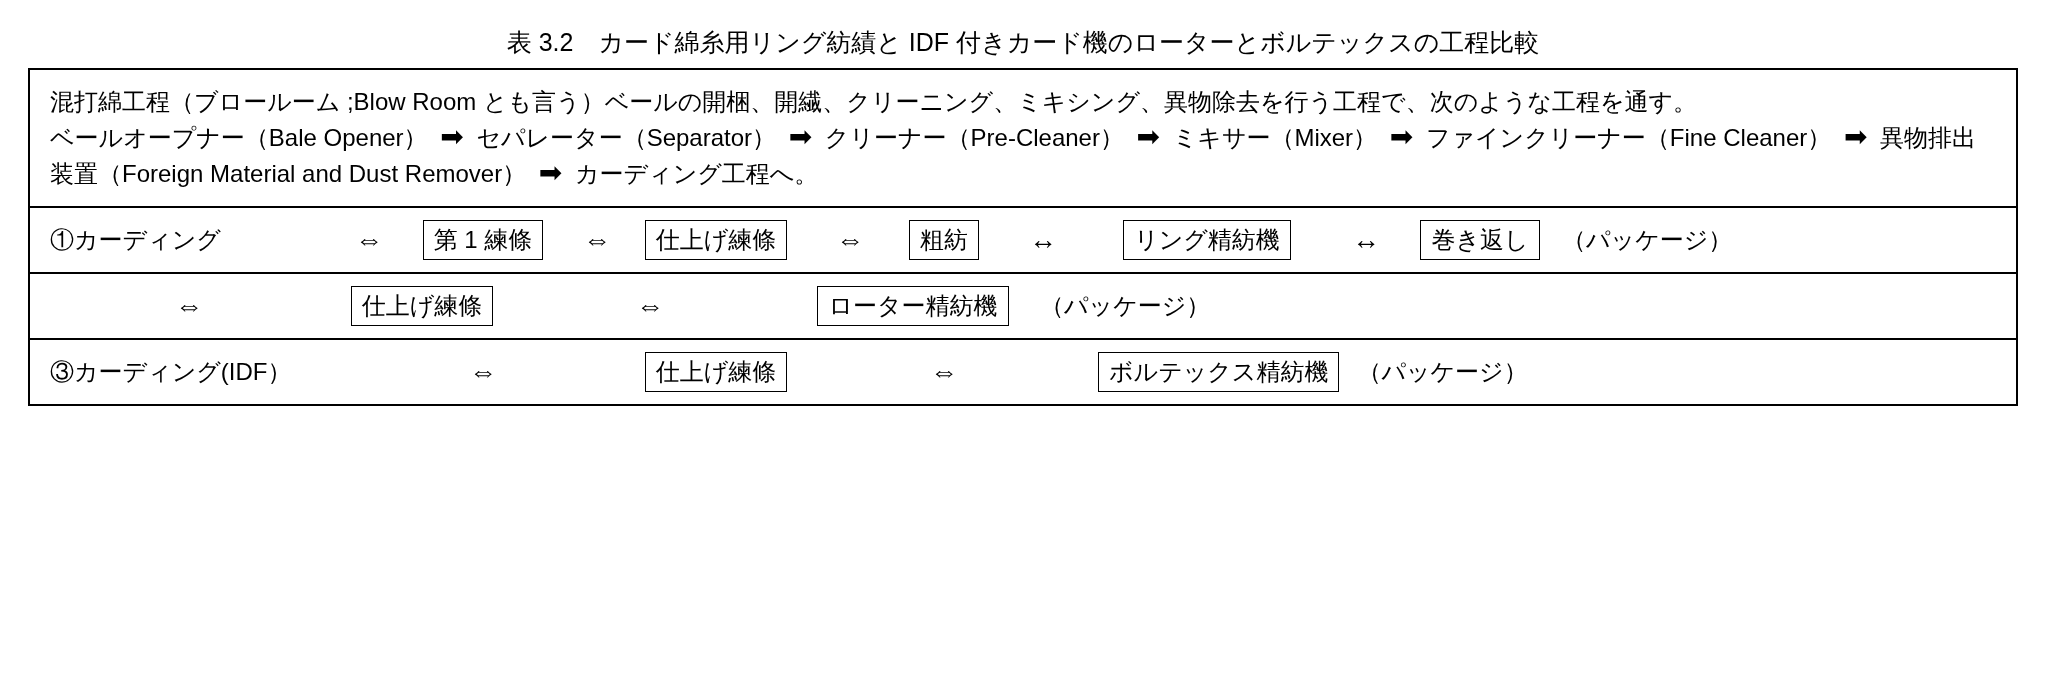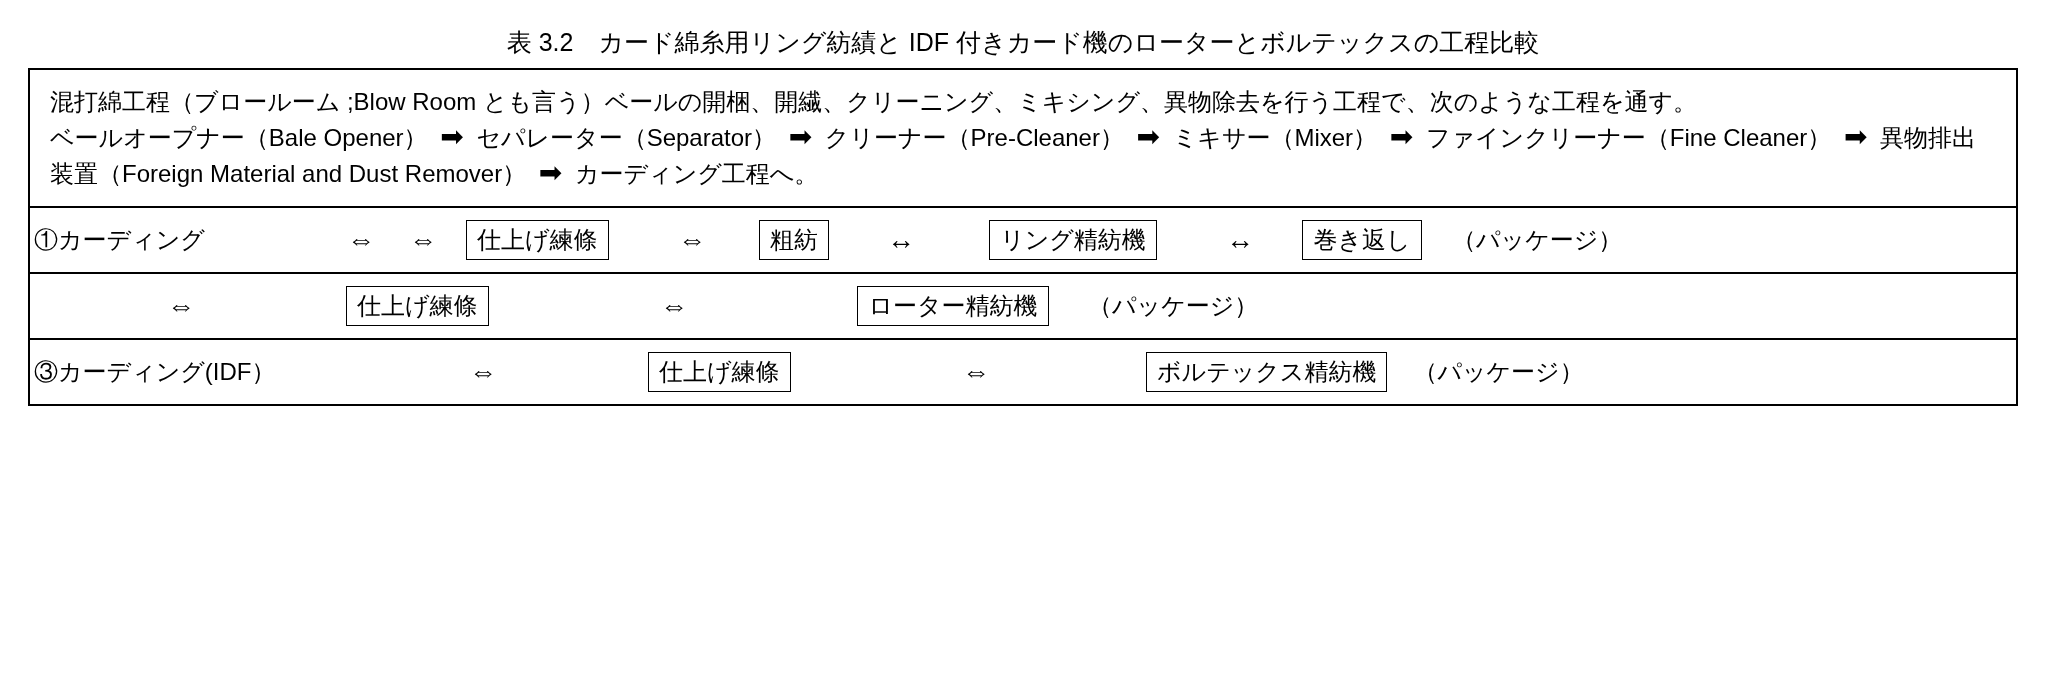--- a/index.html
+++ b/index.html
@@ -21,23 +21,23 @@
     }
     .intro {
       padding: 14px 28px 14px 20px;
       border-bottom: 2px solid #000;
     }
     .intro p { margin: 0; }
 
     .flow-row {
       display: flex;
       align-items: center;
-      padding: 12px 4px;
+      padding: 12px 20px;
       border-bottom: 2px solid #000;
-      gap: 12px;
+      gap: 4px;
       white-space: nowrap;
     }
     .flow-row:last-child { border-bottom: none; }
 
     .step-label {
       display: inline-block;
       margin-right: 10px;
     }
 
     .step-box {
@@ -59,21 +59,21 @@
 
     .suffix {
       margin-left: 8px;
     }
 
     
     .col-first { min-width: 290px; display: inline-flex; align-items: center; }
     .col-arrow1 { display: inline-flex; align-items: center; justify-content: center; min-width: 50px; }
     .col-box1 { min-width: 170px; display: inline-flex; align-items: center; justify-content: center; }
     .col-arrow2 { display: inline-flex; align-items: center; justify-content: center; min-width: 50px; }
-    .col-box2 { min-width: 180px; display: inline-flex; align-items: center; justify-content: flex-start; }
+    .col-box2 { min-width: 180px; display: inline-flex; align-items: center; justify-content: center; }
     .col-arrow3 { display: inline-flex; align-items: center; justify-content: center; min-width: 80px; }
     .col-box3 { min-width: 100px; display: inline-flex; align-items: flex-end; justify-content: center; }
     .col-arrow4 { display: inline-flex; align-items: center; justify-content: center; min-width: 90px; }
     .col-box4 { min-width: 230px; display: inline-flex; align-items: center; justify-content: center; }
     .col-arrow5 { display: inline-flex; align-items: center; justify-content: center; min-width: 80px; }
     .col-box5 { min-width: 140px; display: inline-flex; align-items: center; justify-content: center; }
     .col-suffix { display: inline-flex; align-items: center; }
   </style>
 </head>
 <body>
@@ -100,20 +100,23 @@
       <span>カーディング工程へ。</span>
     </p>
   </div>
 
   <div class="flow-row">
     <span class="col-first">
       <span class="step-label">①カーディング</span>
     </span>
     <span class="col-arrow1">
         <span class="arrow arrow-open">⇔</span>
+      </span>
+    <span class="col-box1">
+        <span class="step-box">第 1 練條</span>
       </span>
     <span class="col-arrow2">
         <span class="arrow arrow-open">⇔</span>
       </span>
     <span class="col-box2">
         <span class="step-box">仕上げ練條</span>
       </span>
     <span class="col-arrow3">
         <span class="arrow arrow-open">⇔</span>
       </span>

